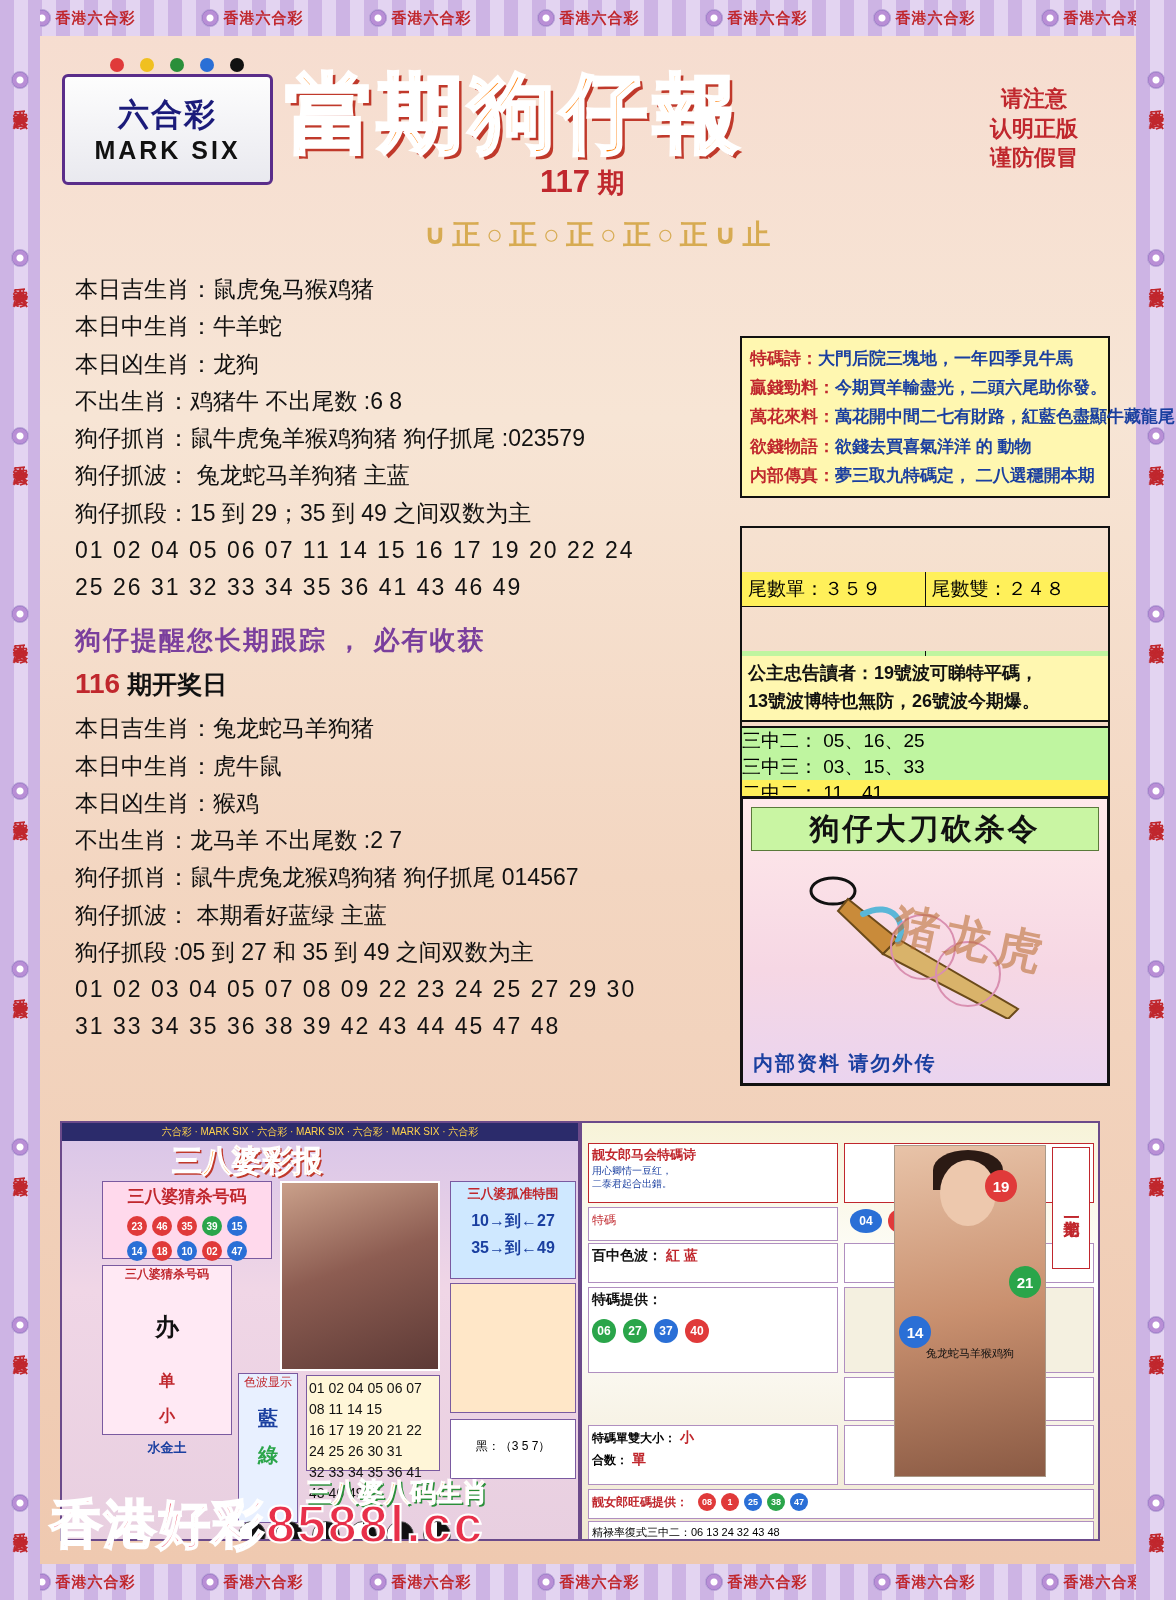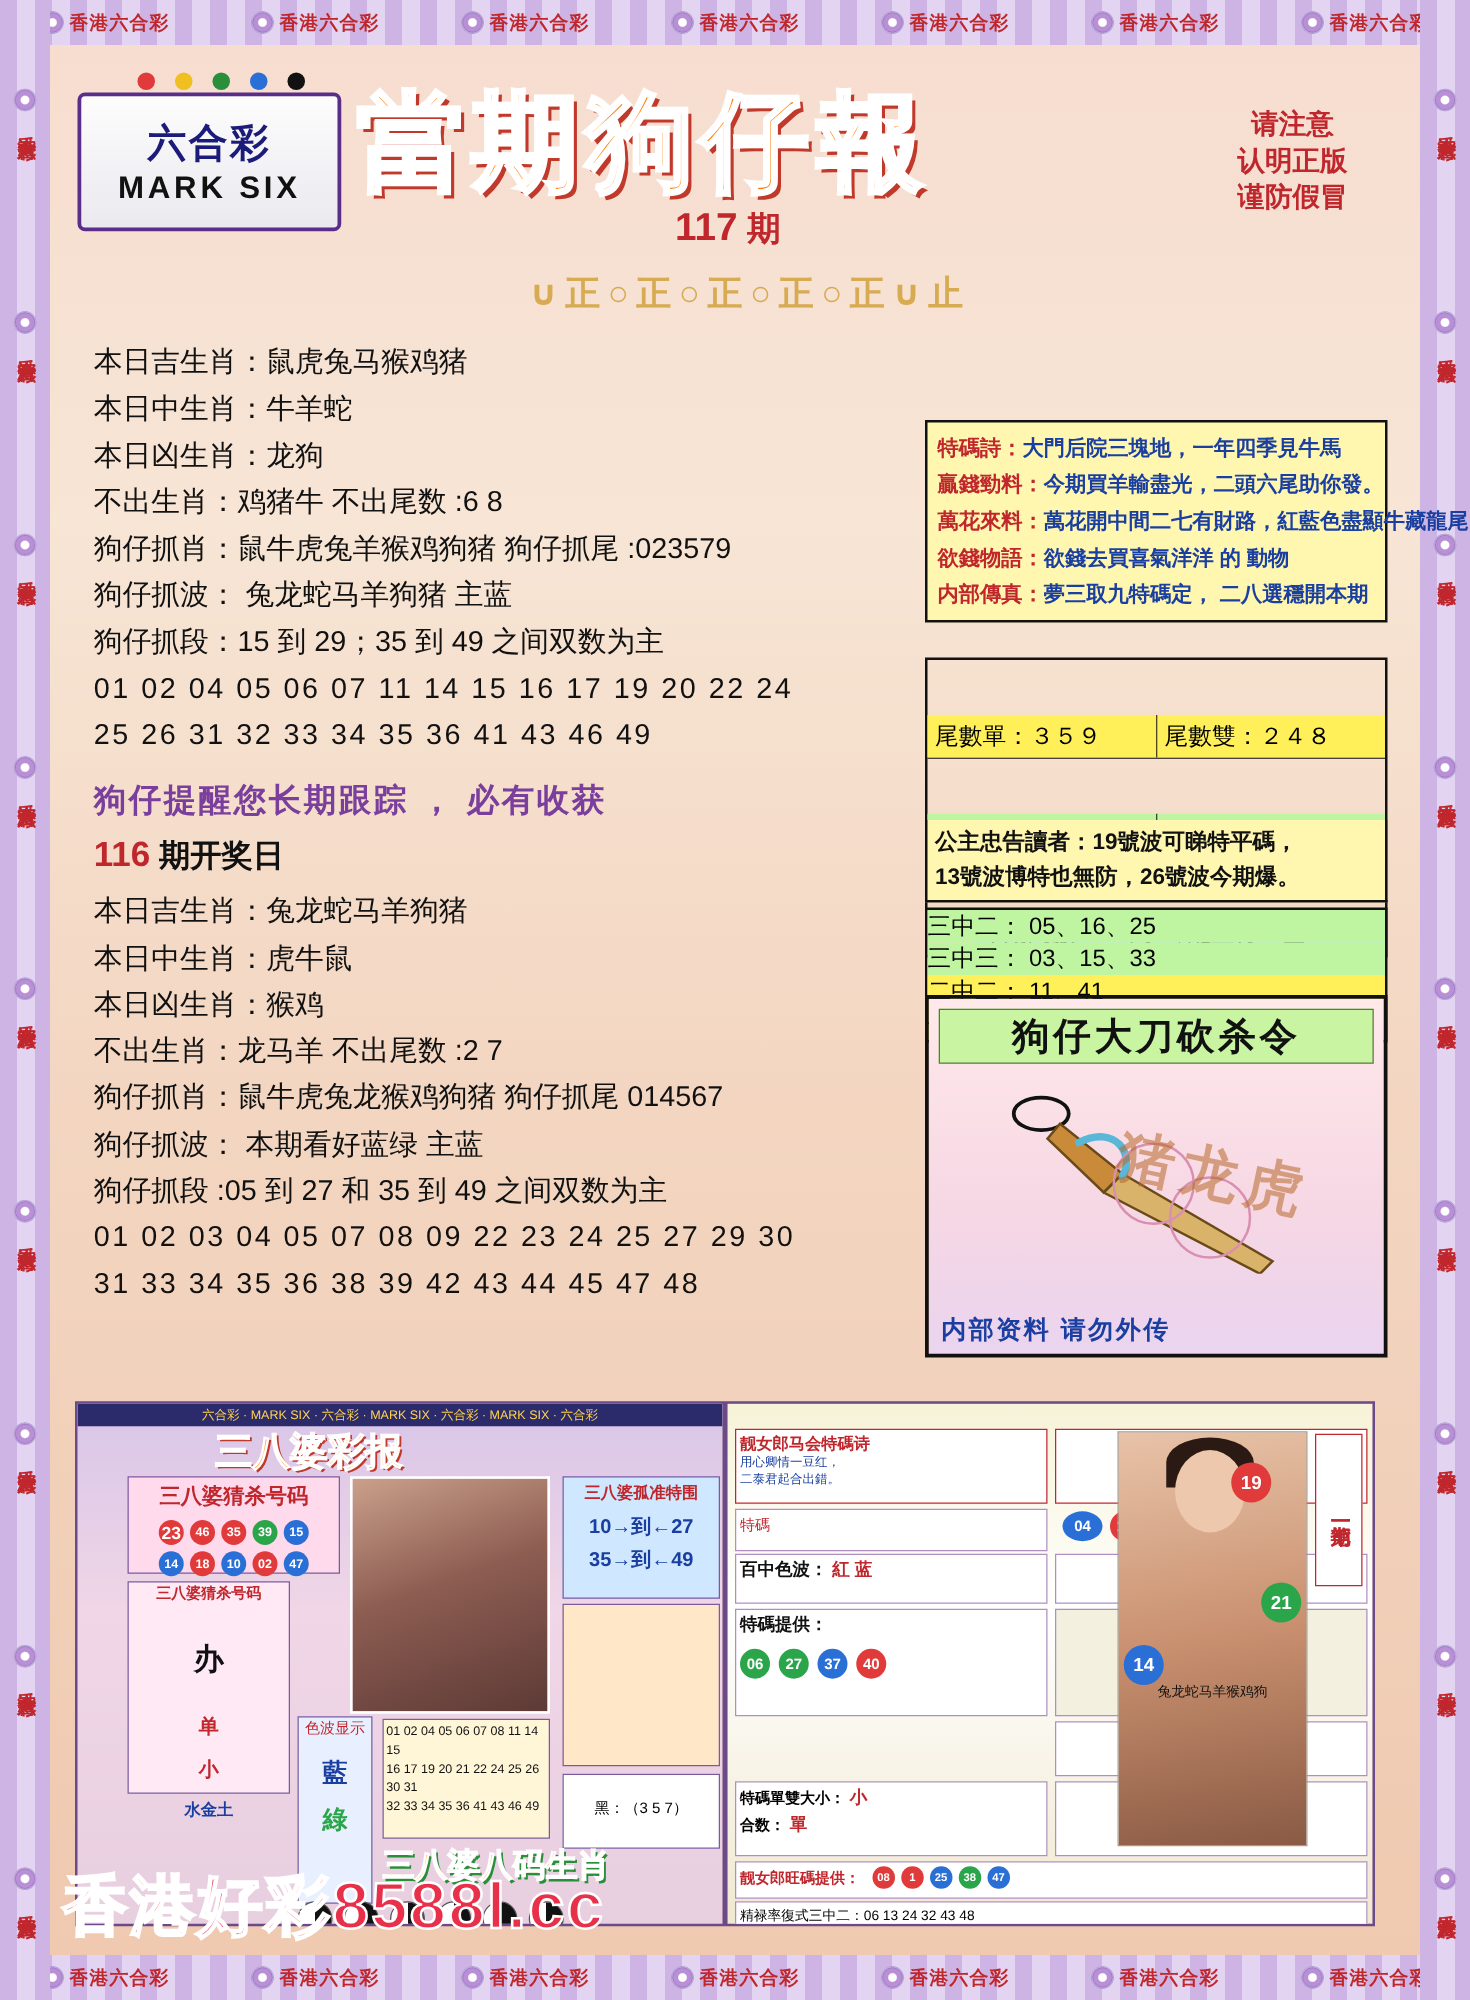--- a/index.html
+++ b/index.html
@@ -382,21 +382,21 @@
 
     <div class="thumbs">
 
       <div class="thumb t1">
         <div class="t-strip">六合彩 · MARK SIX · 六合彩 · MARK SIX · 六合彩 · MARK SIX · 六合彩</div>
         <div class="t1-title">三八婆彩报</div>
 
         <div class="box" style="left:40px;top:58px;width:170px;height:78px;background:#ffd9ec">
           <div style="text-align:center;color:#c0272d;font-size:17px;font-weight:bold;padding-top:3px">三八婆猜杀号码</div>
           <div style="display:flex;justify-content:center;gap:5px;margin-top:8px" id="lBalls1">
-              <span class="ball bred" style="width: 20px; height: 20px; font-size: 14px;">23</span>
+              <span class="ball bred" style="width: 20px; height: 20px; font-size: 10px;">23</span>
               <span class="ball bred" style="width: 20px; height: 20px; font-size: 10px;">46</span>
               <span class="ball bred" style="width: 20px; height: 20px; font-size: 10px;">35</span>
               <span class="ball bgrn" style="width: 20px; height: 20px; font-size: 10px;">39</span>
               <span class="ball bblu" style="width: 20px; height: 20px; font-size: 10px;">15</span>
             </div>
           <div style="display:flex;justify-content:center;gap:5px;margin-top:5px" id="lBalls2">
               <span class="ball bblu" style="width: 20px; height: 20px; font-size: 10px;">14</span>
               <span class="ball bred" style="width: 20px; height: 20px; font-size: 10px;">18</span>
               <span class="ball bblu" style="width: 20px; height: 20px; font-size: 10px;">10</span>
               <span class="ball bred" style="width: 20px; height: 20px; font-size: 10px;">02</span>
@@ -420,21 +420,21 @@
           <div style="text-align:center;font-size:13px;font-weight:bold;color:#1a3fa0;margin-top:12px">水金土</div>
         </div>
 
         <div class="box" style="left:176px;top:250px;width:60px;height:150px;background:#e8f0ff">
           <div style="text-align:center;font-size:12px;color:#c0272d">色波显示</div>
           <div style="text-align:center;font-size:20px;color:#1a3fa0;font-weight:bold;margin-top:14px">藍</div>
           <div style="text-align:center;font-size:20px;color:#2aa54a;font-weight:bold;margin-top:10px">綠</div>
         </div>
 
         <div class="box" style="left:244px;top:252px;width:134px;height:96px;background:#fff6d8">
-          <div style="font-size:10px;color:#111;line-height:1.5;padding:2px">
+          <div style="font-size:14px;color:#111;line-height:1.5;padding:2px">
             <div>01 02 04 05 06 07 08 11 14 15</div>
             <div>16 17 19 20 21 22 24 25 26 30 31</div>
             <div>32 33 34 35 36 41 43 46 49</div>
           </div>
         </div>
 
         <div class="box" style="left:388px;top:160px;width:126px;height:130px;background:#ffe7c8"></div>
         <div class="box" style="left:388px;top:296px;width:126px;height:60px;background:#fff">
           <div style="text-align:center;font-size:12px;padding-top:18px">黑：（3 5 7）</div>
         </div>

